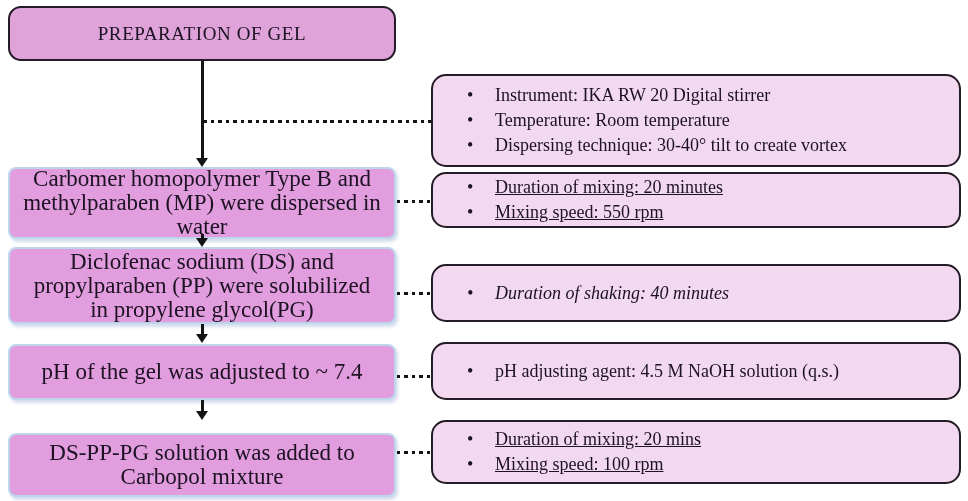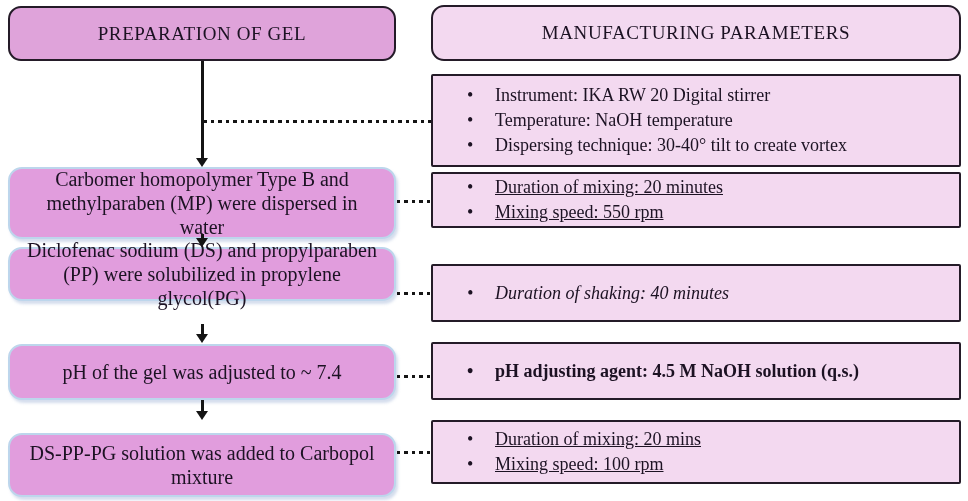--- a/index.html
+++ b/index.html
@@ -12,39 +12,39 @@
   .hdr{
     border:2px solid #241b28;border-radius:13px;
     display:flex;align-items:center;justify-content:center;
     font-size:19px;letter-spacing:.6px;text-align:center;
   }
   .left-hdr{left:8px;top:6px;width:388px;height:55px;background:#dfa3da;}
   .right-hdr{left:431px;top:5px;width:530px;height:56px;background:#f3d9f0;}
   
   .step{
     left:8px;width:388px;background:#e19ddd;
-    border:2px solid #bdd6ec;border-radius:14px;
+    border:2px solid #bdd6ec;border-radius:8px;
     box-shadow:2px 3px 3px rgba(160,180,215,.45);
     display:flex;align-items:center;justify-content:center;
-    text-align:center;font-size:20px;line-height:24px;padding:2px 12px;
+    text-align:center;font-size:23px;line-height:24px;padding:2px 12px;
   }
   .s0{top:167px;height:72px;}
-  .s1{top:247px;height:54px;}
+  .s1{top:247px;height:77px;}
   .s2{top:344px;height:56px;}
   .s3{top:433px;height:64px;}
   
   .params{
     left:431px;width:530px;background:#f3d9f0;
-    border:2px solid #241b28;border-radius:2px;
+    border:2px solid #241b28;border-radius:15px;
     display:flex;align-items:center;padding:21px 12px;
   }
   .p0{top:74px;height:93px;}
   .p1{top:172px;height:56px;text-decoration:underline;}
   .p2{top:264px;height:58px;font-style:italic;}
-  .p3{top:342px;height:58px;font-weight:bold;}
+  .p3{top:342px;height:58px;}
   .p4{top:420px;height:64px;text-decoration:underline;}
   .params ul{list-style:none;margin:0;padding:0;width:100%;}
   .params li{position:relative;padding-left:50px;font-size:18px;line-height:25px;}
   .params li::before{content:"\2022";position:absolute;left:22px;top:0;}
   
   .stem{position:absolute;width:3px;background:#141414;}
   .ahead{
     position:absolute;width:0;height:0;
     border-left:6px solid transparent;border-right:6px solid transparent;
     border-top:9px solid #141414;
@@ -53,31 +53,30 @@
     position:absolute;height:3px;
     background:repeating-linear-gradient(90deg,#141414 0 3.5px,transparent 3.5px 7.5px);
   }
 </style>
 </head>
 <body>
 
 <div class="canvas">
 
   <div class="box hdr left-hdr">PREPARATION OF GEL</div>
-  <div class="box hdr right-hdr">MANUFACTURING PARAMETERS</div>
 
   <div class="box step s0">Carbomer homopolymer Type B and methylparaben (MP) were dispersed in water</div>
   <div class="box step s1">Diclofenac sodium (DS) and propylparaben (PP) were solubilized in propylene glycol(PG)</div>
   <div class="box step s2">pH of the gel was adjusted to ~ 7.4</div>
   <div class="box step s3">DS-PP-PG solution was added to Carbopol mixture</div>
 
   <div class="box params p0">
     <ul>
       <li>Instrument: IKA RW 20 Digital stirrer</li>
-      <li>Temperature: NaOH temperature</li>
+      <li>Temperature: Room temperature</li>
       <li>Dispersing technique: 30-40° tilt to create vortex</li>
     </ul>
   </div>
   <div class="box params p1">
     <ul>
       <li>Duration of mixing: 20 minutes</li>
       <li>Mixing speed: 550 rpm</li>
     </ul>
   </div>
   <div class="box params p2">

